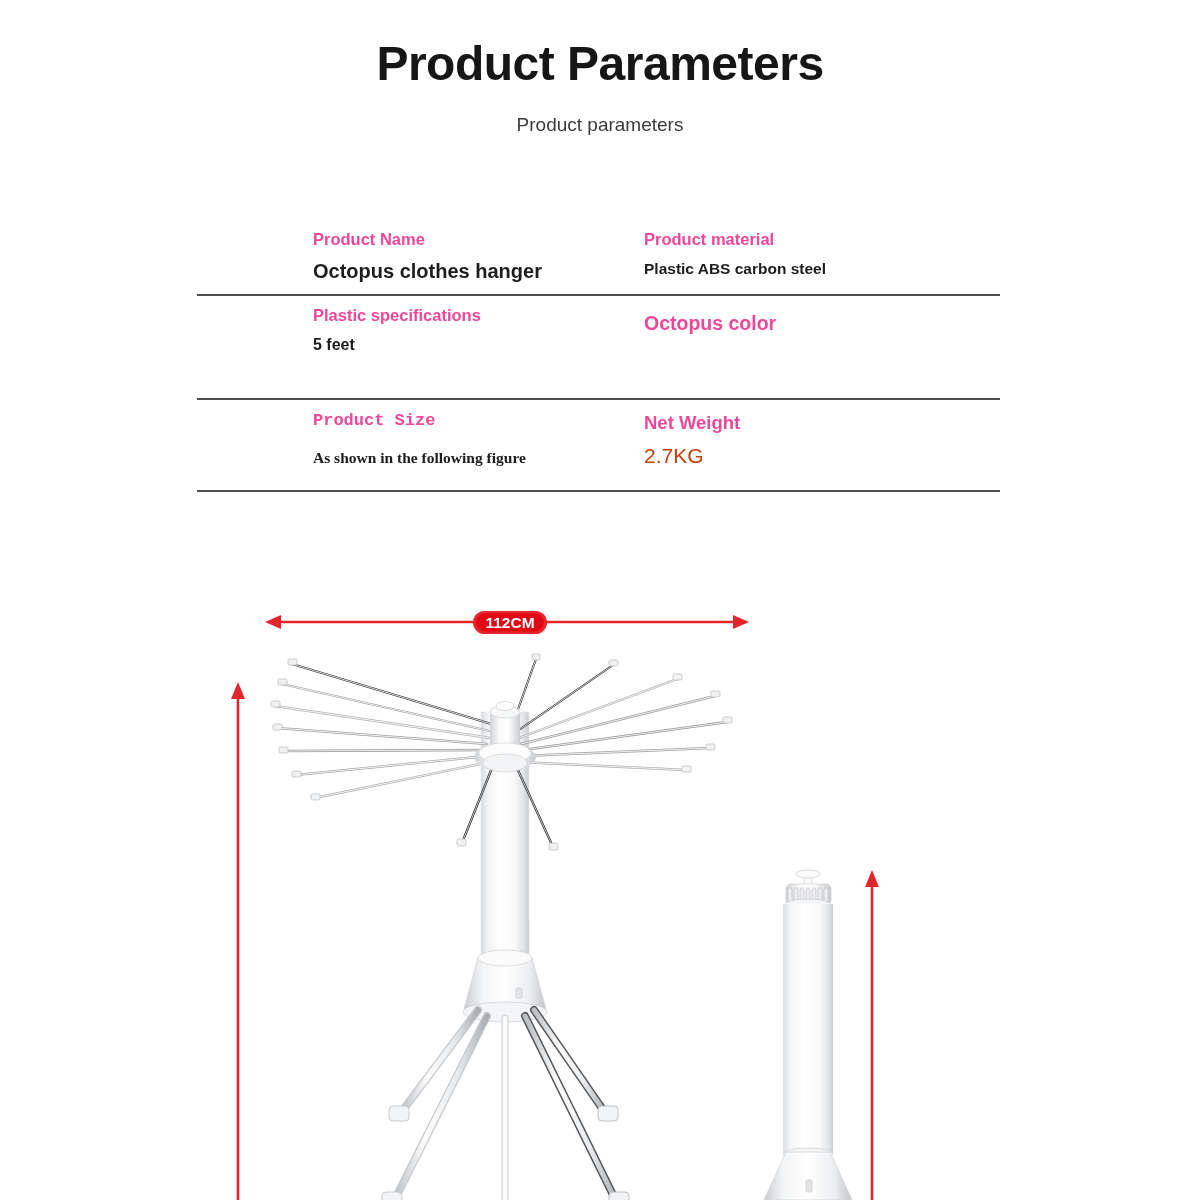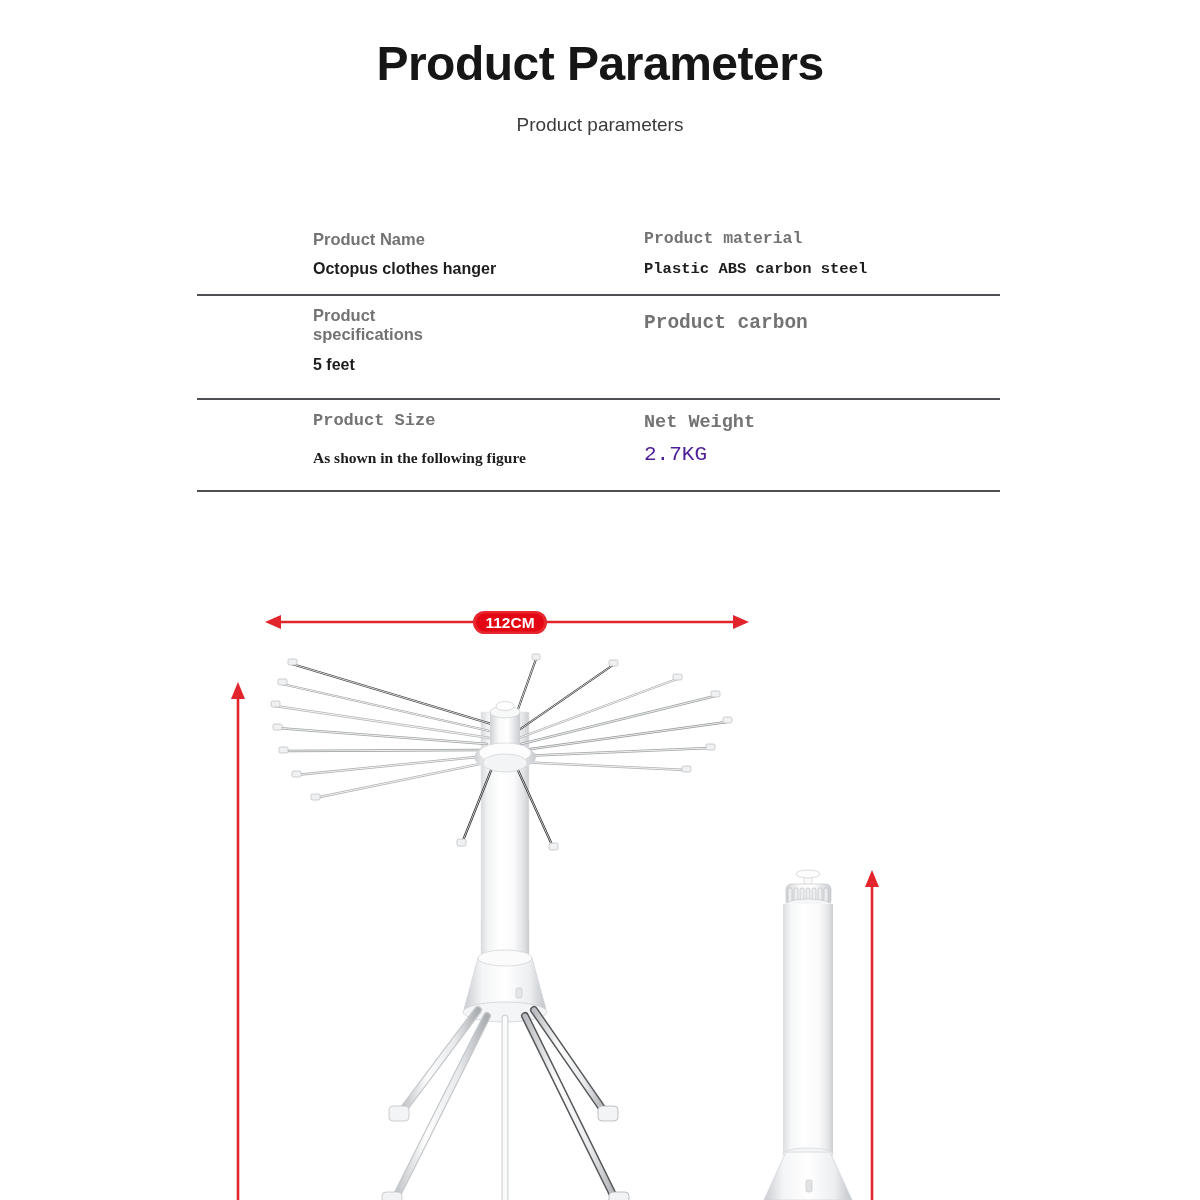--- a/index.html
+++ b/index.html
@@ -55,47 +55,47 @@
   }
   .spec-row.r1 { height: 78px; }
   .spec-row.r2 { height: 104px; }
   .spec-row.r3 { height: 92px; }
 
   .spec-cell {
     position: relative;
     padding-left: 116px;
   }
   .spec-cell.left  { width: 415px; padding-left: 116px; }
-  .spec-cell.right { width: 388px; padding-left: 32px; font-family: Liberation Mono, monospace; }
+  .spec-cell.right { width: 388px; padding-left: 32px; }
 
   .cell-key {
-    color: #737373;
+    color: #ec4899;
     font-weight: 700;
   }
   .cell-val {
     color: #1d1d1d;
   }
 
   
   .r1 .cell-key { font-size: 16.5px; margin-top: 11px; line-height: 1.25; }
-  .r1 .cell-val { font-size: 16px; font-weight: 700; margin-top: 10px; }
+  .r1 .cell-val { font-size: 20px; font-weight: 700; margin-top: 10px; }
   .r1 .right .cell-key { font-size: 16.5px; }
   .r1 .right .cell-val { font-size: 15.5px; }
 
   
   .r2 .left .cell-key { font-size: 16.5px; margin-top: 10px; line-height: 1.18; max-width: 170px; }
   .r2 .left .cell-val { font-size: 16px; font-weight: 700; margin-top: 11px; }
   .r2 .right .cell-key { font-size: 19.5px; margin-top: 16px; }
   .r2 .right .cell-val { font-size: 20px; font-weight: 700; margin-top: 12px; }
 
   
   .r3 .left .cell-key { font-size: 17px; margin-top: 11px; font-family: Liberation Mono, monospace; }
   .r3 .left .cell-val { font-size: 15.5px; font-weight: 700; margin-top: 19px; font-family: Liberation Serif, serif; }
   .r3 .right .cell-key { font-size: 18.5px; margin-top: 12px; }
-  .r3 .right .cell-val { font-size: 21px; font-weight: 400; margin-top: 10px; color: #4c1d95; }
+  .r3 .right .cell-val { font-size: 21px; font-weight: 400; margin-top: 10px; color: #c2410c; }
 
   
   .diagram {
     position: absolute;
     left: 0;
     top: 560px;
     width: 1200px;
     height: 640px;
   }
   .diagram svg { display: block; }
@@ -122,25 +122,25 @@
         <div class="cell-val">Octopus clothes hanger</div>
       </div>
       <div class="spec-cell right">
         <div class="cell-key">Product material</div>
         <div class="cell-val">Plastic ABS carbon steel</div>
       </div>
     </div>
 
     <div class="spec-row r2">
       <div class="spec-cell left">
-        <div class="cell-key">Product specifications</div>
+        <div class="cell-key">Plastic specifications</div>
         <div class="cell-val">5 feet</div>
       </div>
       <div class="spec-cell right">
-        <div class="cell-key">Product carbon</div>
+        <div class="cell-key">Octopus color</div>
       </div>
     </div>
 
     <div class="spec-row r3">
       <div class="spec-cell left">
         <div class="cell-key">Product Size</div>
         <div class="cell-val">As shown in the following figure</div>
       </div>
       <div class="spec-cell right">
         <div class="cell-key">Net Weight</div>

